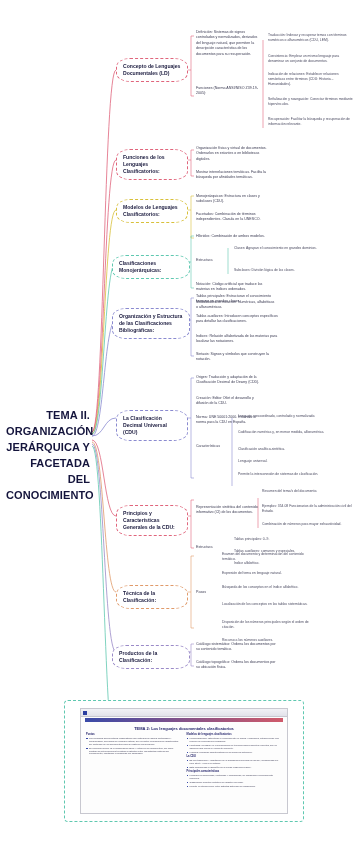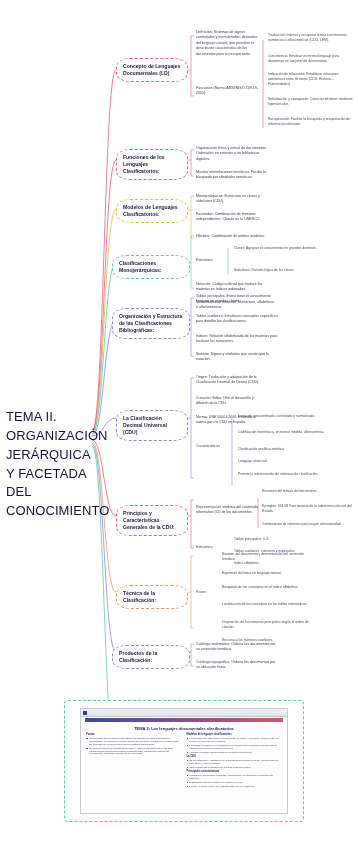--- a/index.html
+++ b/index.html
@@ -11,23 +11,23 @@
   }
   #canvas { position: relative; width: 358px; height: 848px; }
 
   svg.wires { position: absolute; left: 0; top: 0; width: 358px; height: 848px; pointer-events: none; }
 
   
   .root {
     position: absolute;
     left: 6px; top: 408px;
     width: 84px;
-    text-align: left;
-    font-size: 13px;
-    font-weight: normal;
+    text-align: right;
+    font-size: 11px;
+    font-weight: bold;
     line-height: 1.45;
     color: #14143c;
     letter-spacing: .1px;
   }
 
   
   .l1 {
     position: absolute;
     padding: 4px 6px;
     font-size: 5.1px;

